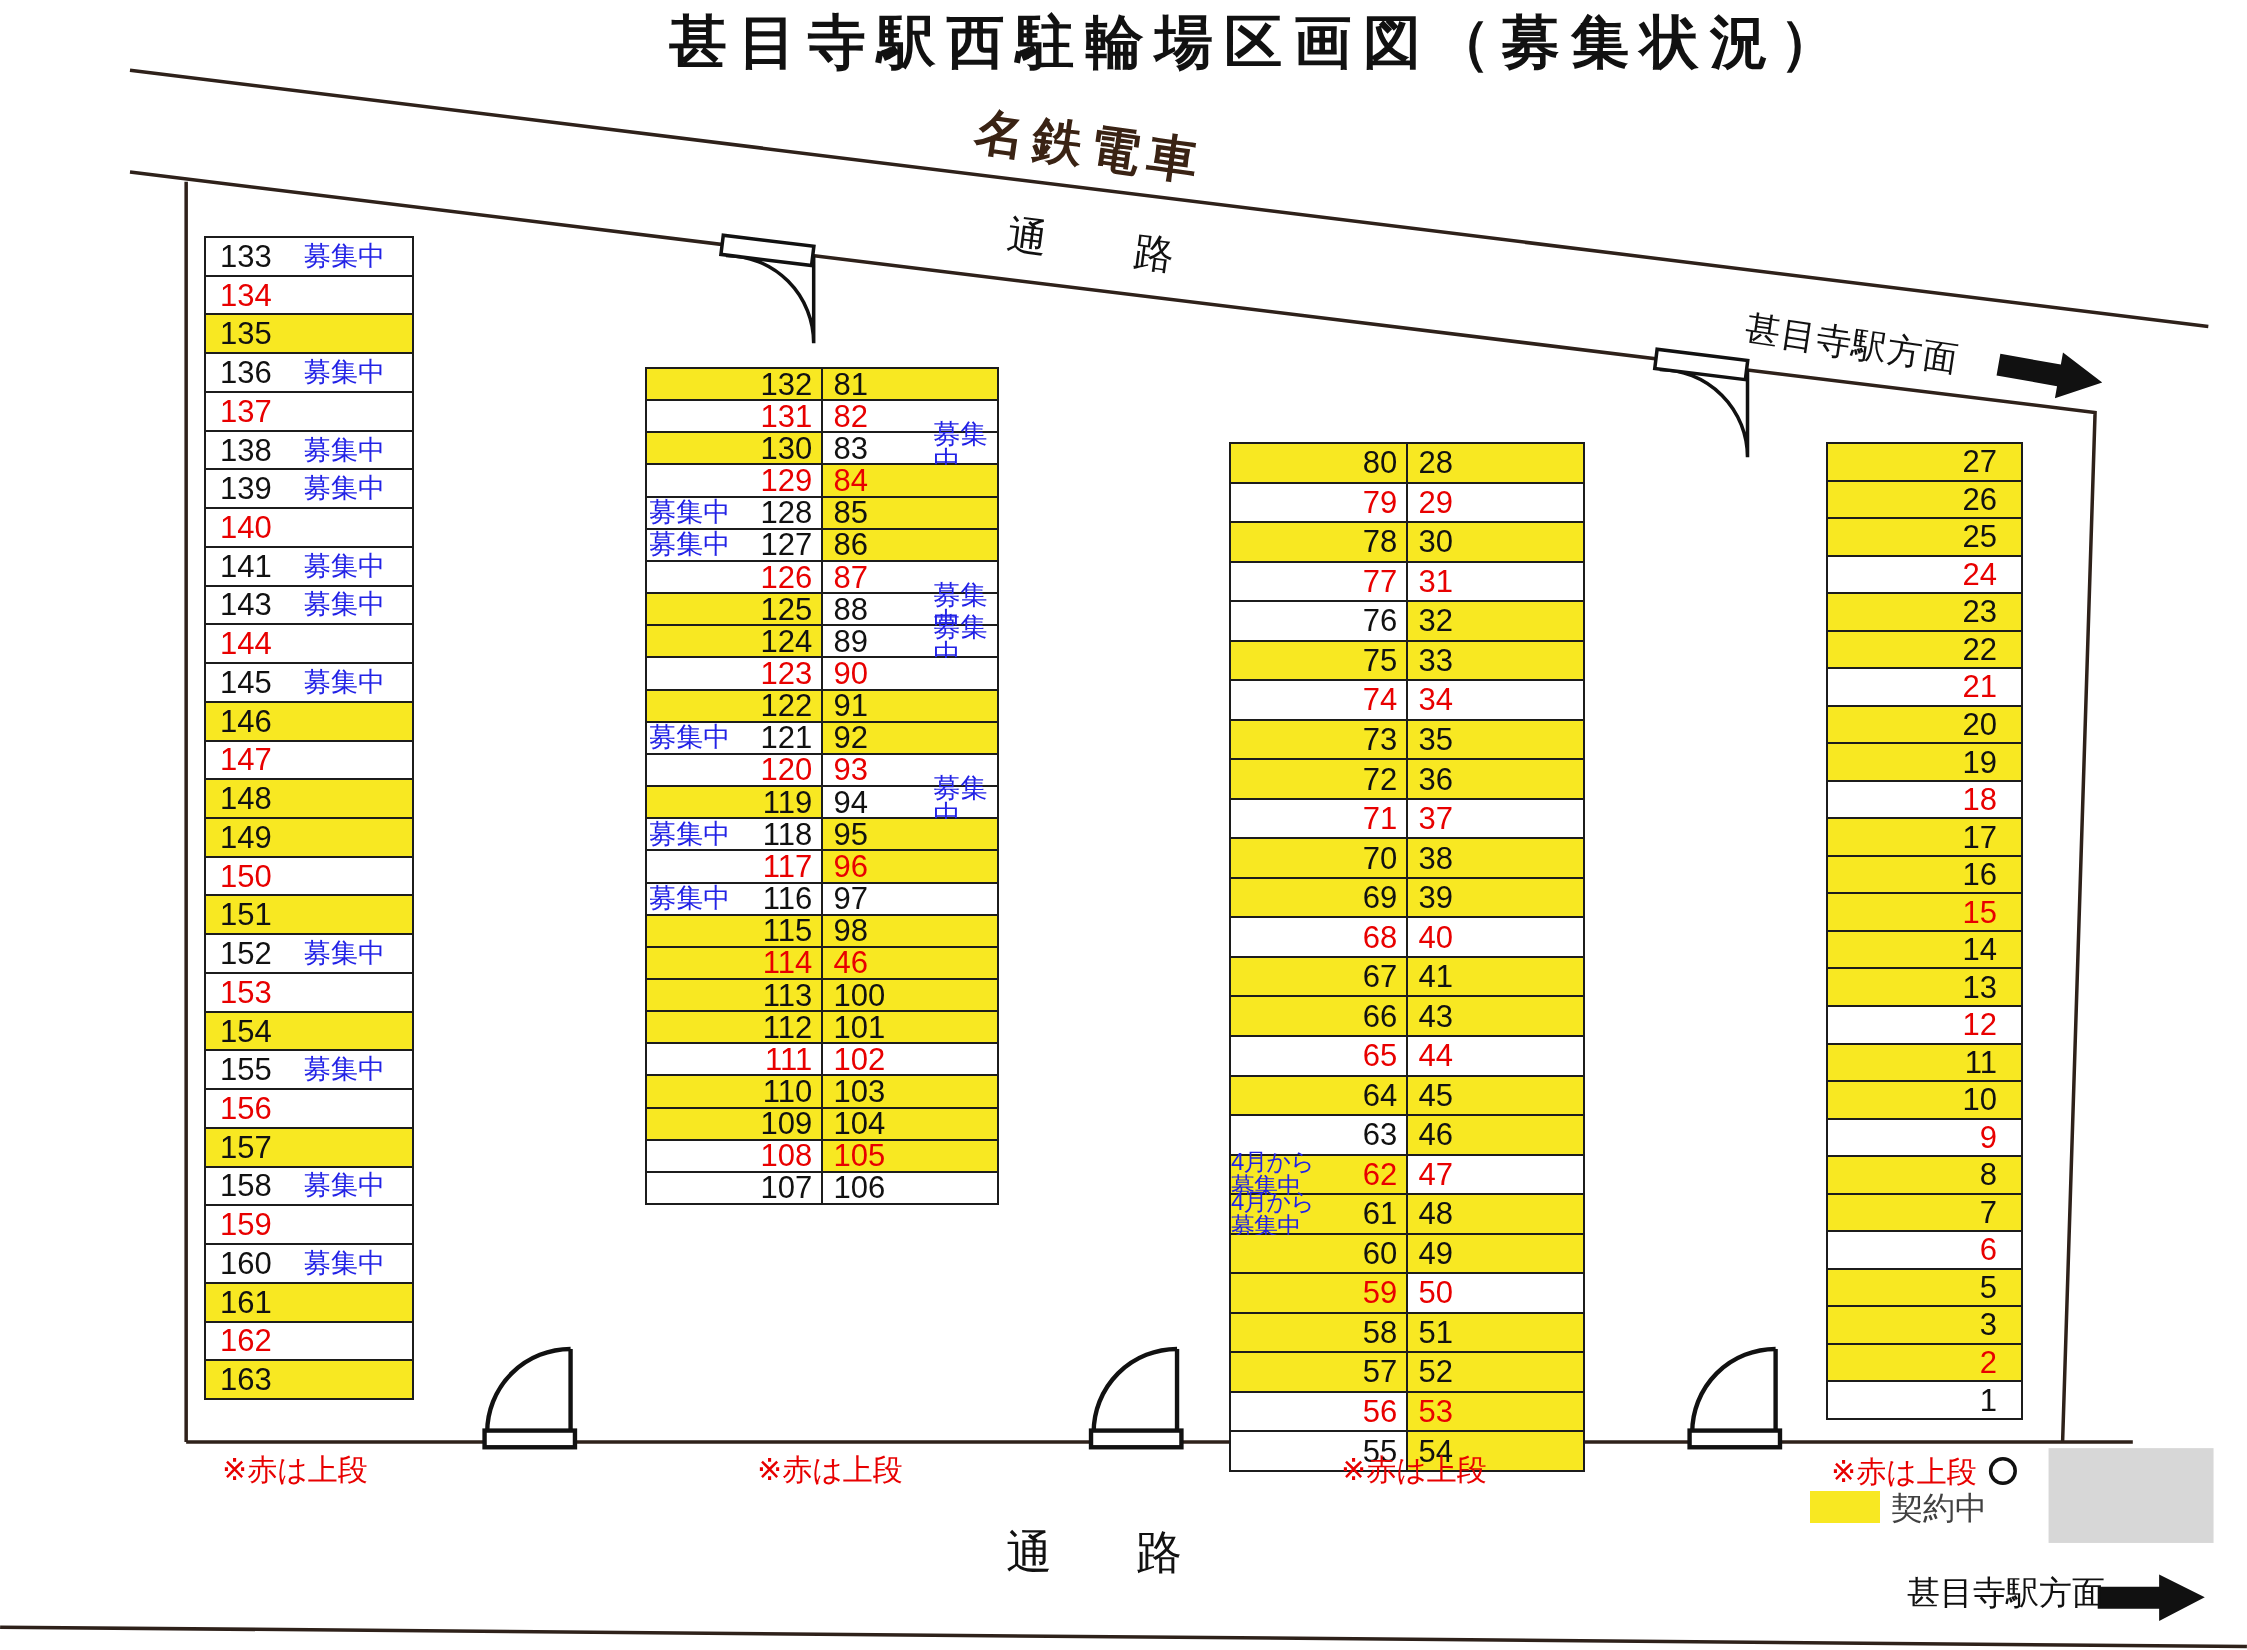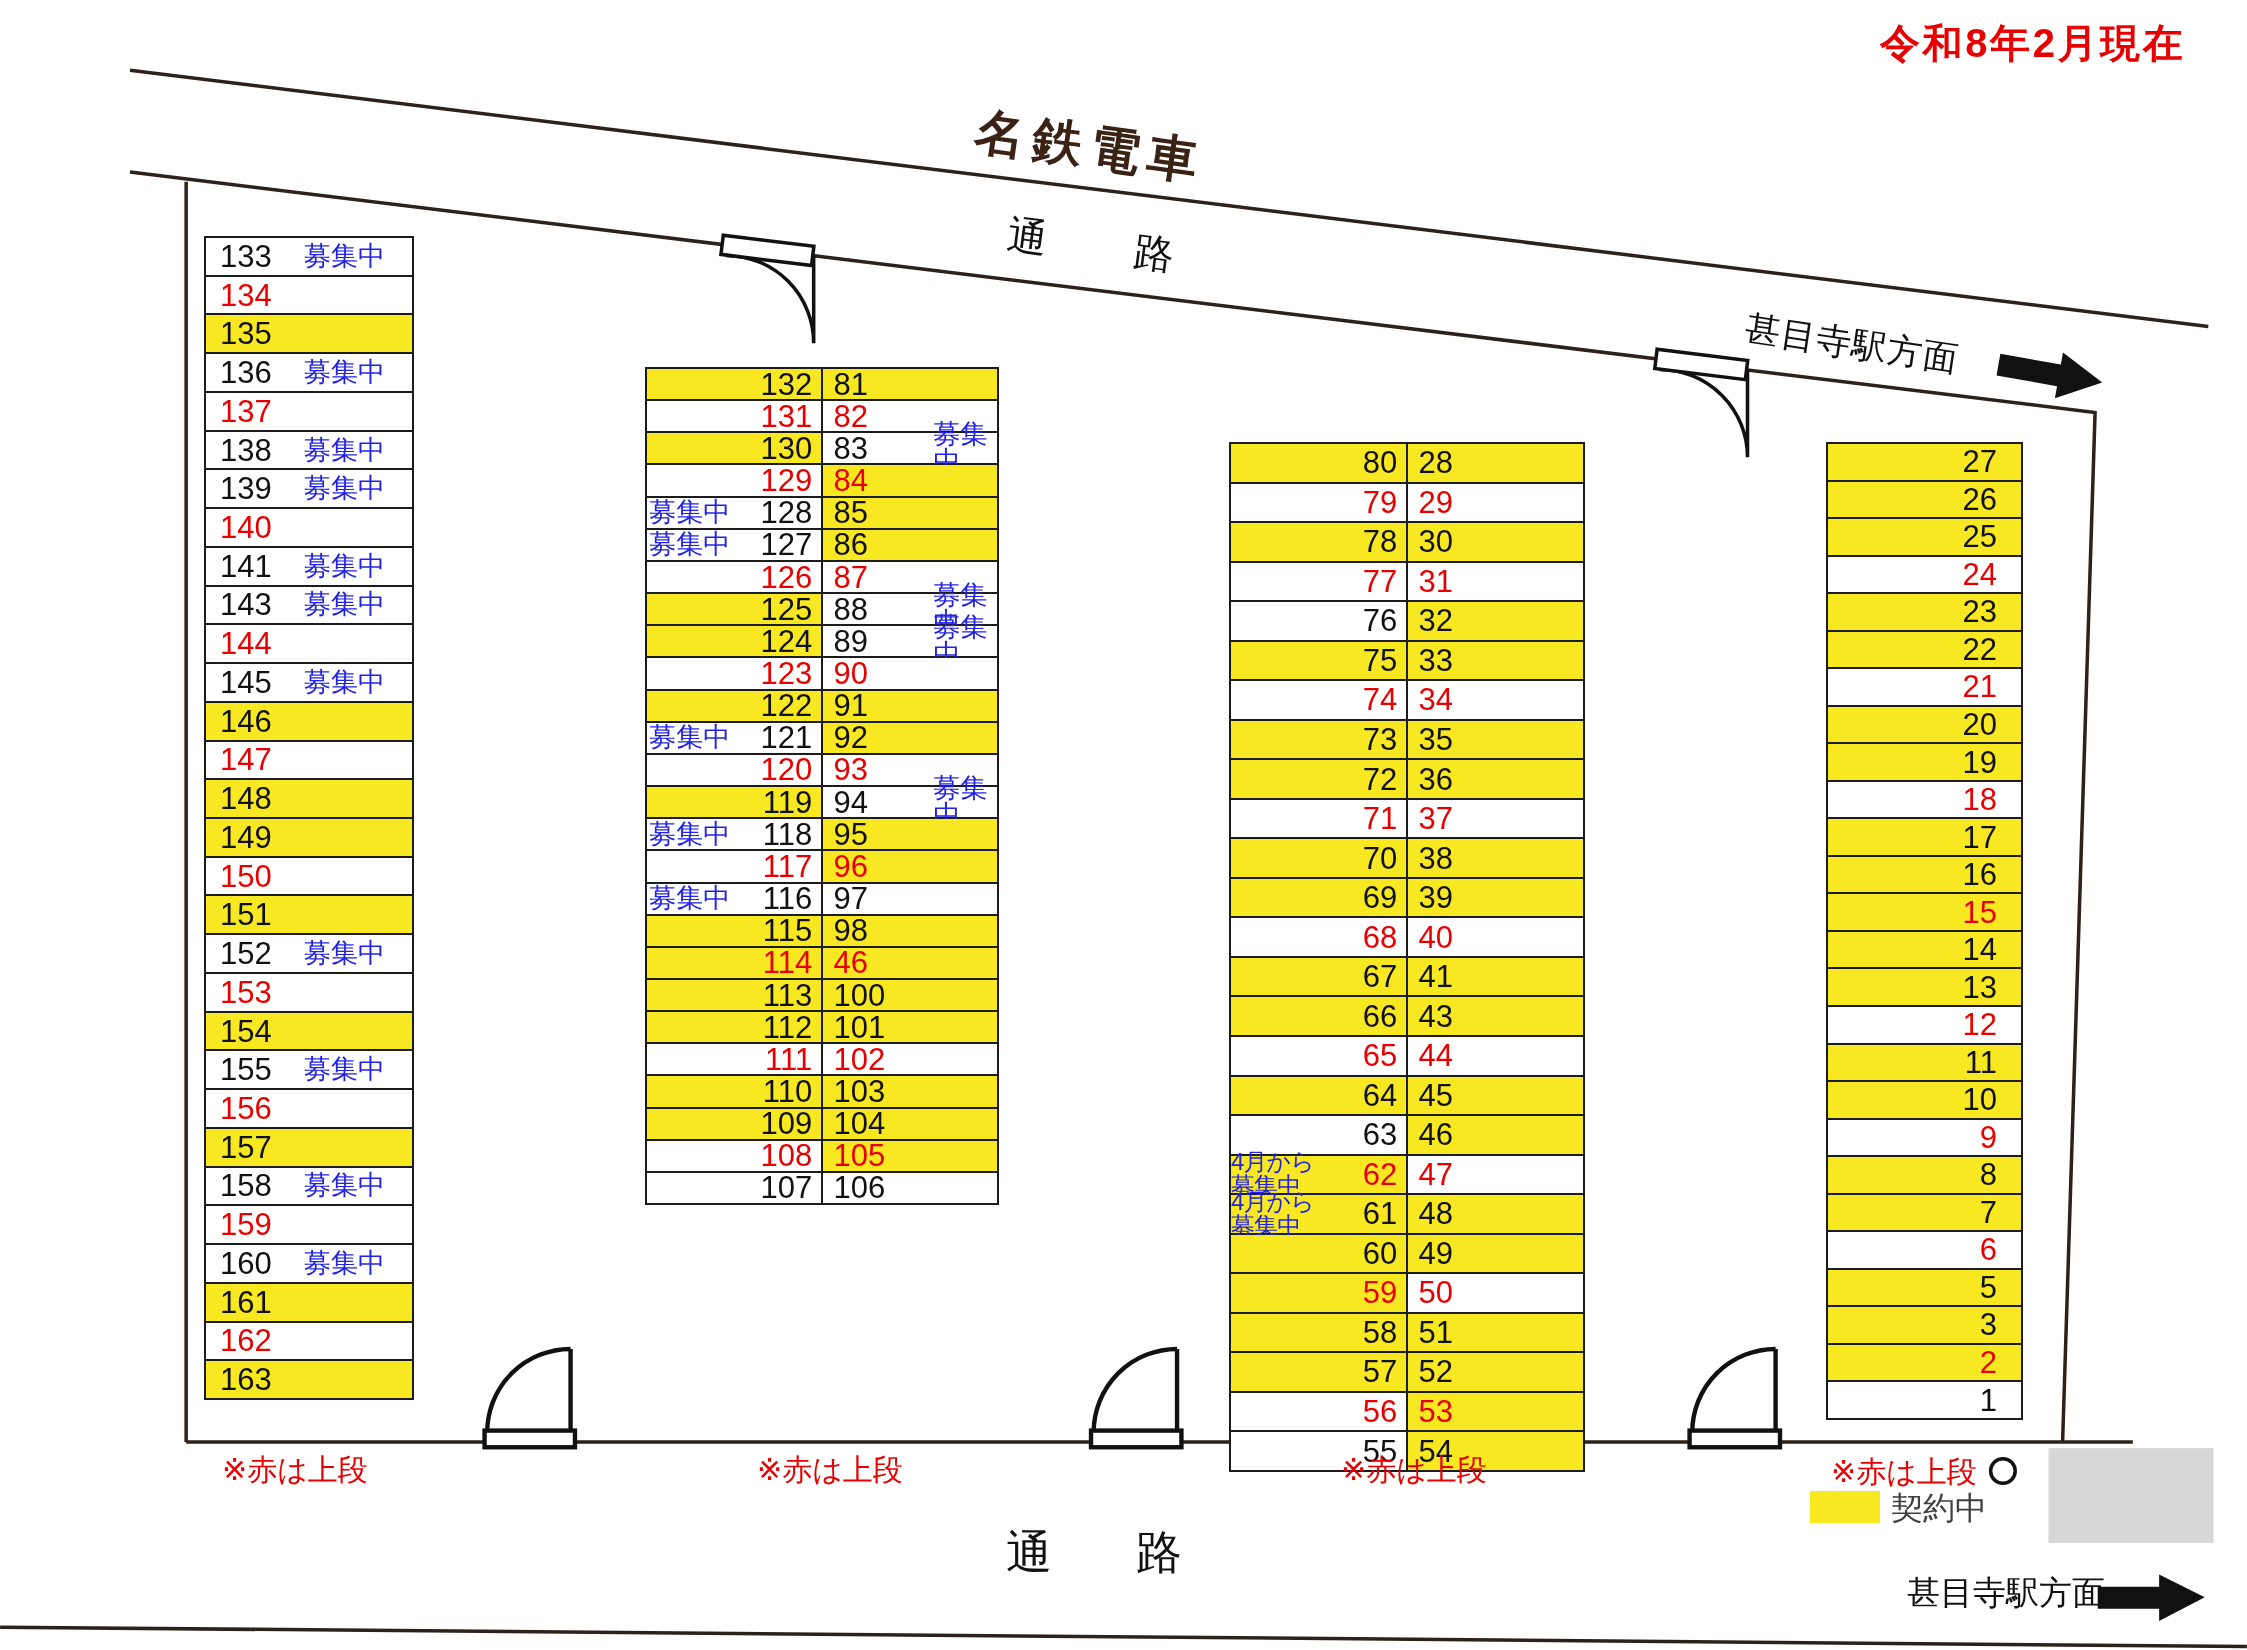--- a/index.html
+++ b/index.html
@@ -89,21 +89,21 @@
     </g>
 
     <g transform="rotate(10 2277 415)">
       <path d="M2277 403 h70 v-14 l50 26 l-50 27 v-14 h-70 z" fill="#111"></path>
     </g>
     <path d="M2390 1808 h70 v-14 l52 26 l-52 27 v-14 h-70 z" fill="#111"></path>
 
     <circle cx="2282" cy="1676" r="14" fill="#fff" stroke="#111" stroke-width="4"></circle>
   </svg>
 
-  <div class="abs title-date">令和8年2月現在</div>
+  <div class="abs title-main">甚目寺駅西駐輪場区画図（募集状況）</div>
   <div class="abs train">名鉄電車</div>
   <div class="abs corr-top">通路</div>
   <div class="abs sta-top">甚目寺駅方面</div>
   <div class="abs corr-bottom">通路</div>
   <div class="abs sta-bottom">甚目寺駅方面</div>
 
   <div class="abs rednote n1">※赤は上段</div>
   <div class="abs rednote n2">※赤は上段</div>
   <div class="abs rednote n3">※赤は上段</div>
   <div class="abs rednote n4">※赤は上段</div>

